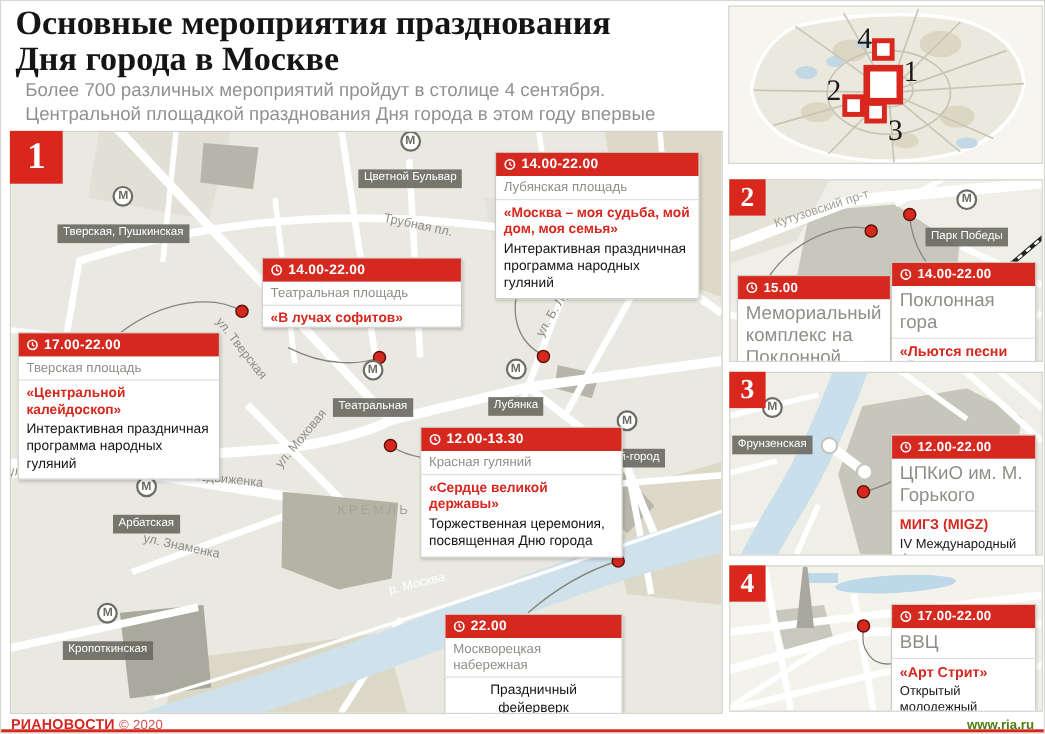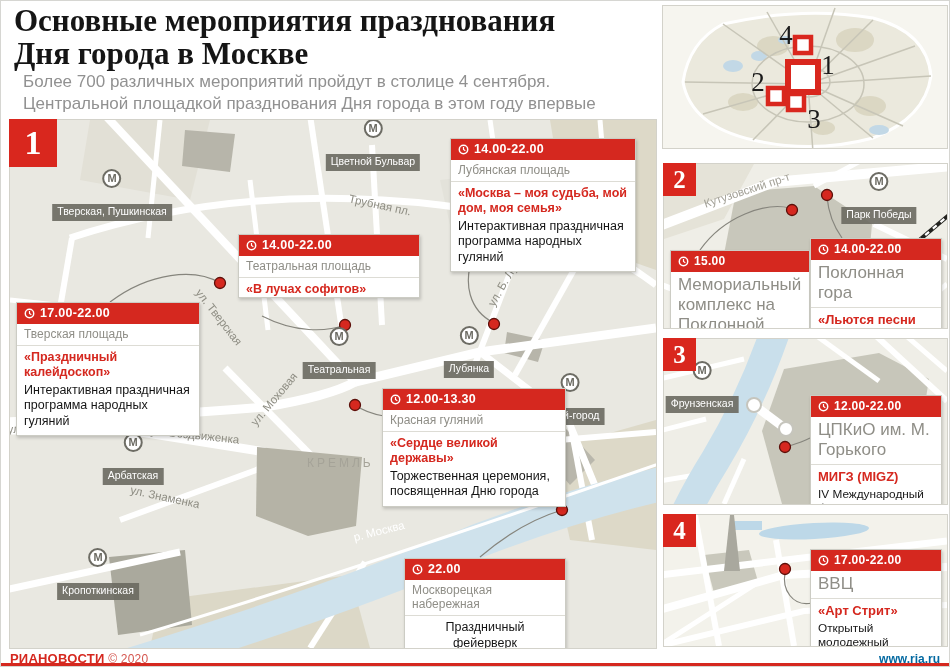--- a/index.html
+++ b/index.html
@@ -38,21 +38,21 @@
 
   
   .street-label{position:absolute;color:#8e8d83;font-size:11.5px;white-space:nowrap;z-index:2;transform-origin:center center;}
   .kremlin-label{position:absolute;color:#a5a398;font-size:12px;letter-spacing:3px;z-index:2;}
   .river-label{position:absolute;color:#fff;font-size:11.5px;z-index:2;transform-origin:center center;}
   .ov-num{position:absolute;font-family:"Liberation Serif",serif;font-size:27px;color:#1a1a1a;z-index:5;transform:translate(-50%,-50%);}
 
   
   .footer-brand{position:absolute;left:9px;top:650px;font-size:13px;font-weight:bold;color:#d5281f;letter-spacing:.2px;}
   .footer-copy{font-weight:normal;color:#d5554e;font-size:12px;}
-  .footer-site{position:absolute;right:9px;top:651px;font-size:12px;font-weight:bold;color:#0369a1;}
+  .footer-site{position:absolute;right:9px;top:651px;font-size:12px;font-weight:bold;color:#4d7c0f;}
   .bottom-line{position:absolute;left:0;right:0;bottom:0;height:3px;background:#d5281f;z-index:7;}
 </style>
 </head>
 <body>
 
 <div id="canvas">
 
   <div class="title">
     <div>Основные мероприятия празднования</div>
     <div>Дня города в Москве</div>
@@ -229,21 +229,21 @@
       <div class="co-head">
         <span class="clock">
             <svg width="11" height="11" viewBox="0 0 12 12">
               <circle cx="6" cy="6" r="4.6" fill="none" stroke="#fff" stroke-width="1.6"></circle>
               <path d="M6 3.2 V6 L8 7.3" stroke="#fff" stroke-width="1.3" fill="none"></path>
             </svg>
           </span>
         <span>17.00-22.00</span>
       </div>
       <div class="co-loc">Тверская площадь</div>
-      <div class="co-title">«Праздничный калейдоскоп»</div>
+      <div class="co-title">«Центральной калейдоскоп»</div>
       <div class="co-desc">Интерактивная праздничная программа народных гуляний</div>
     </div>
 
     <div class="callout" style="left:372px;top:268px;width:184px;">
       <div class="co-head">
         <span class="clock">
             <svg width="11" height="11" viewBox="0 0 12 12">
               <circle cx="6" cy="6" r="4.6" fill="none" stroke="#fff" stroke-width="1.6"></circle>
               <path d="M6 3.2 V6 L8 7.3" stroke="#fff" stroke-width="1.3" fill="none"></path>
             </svg>

